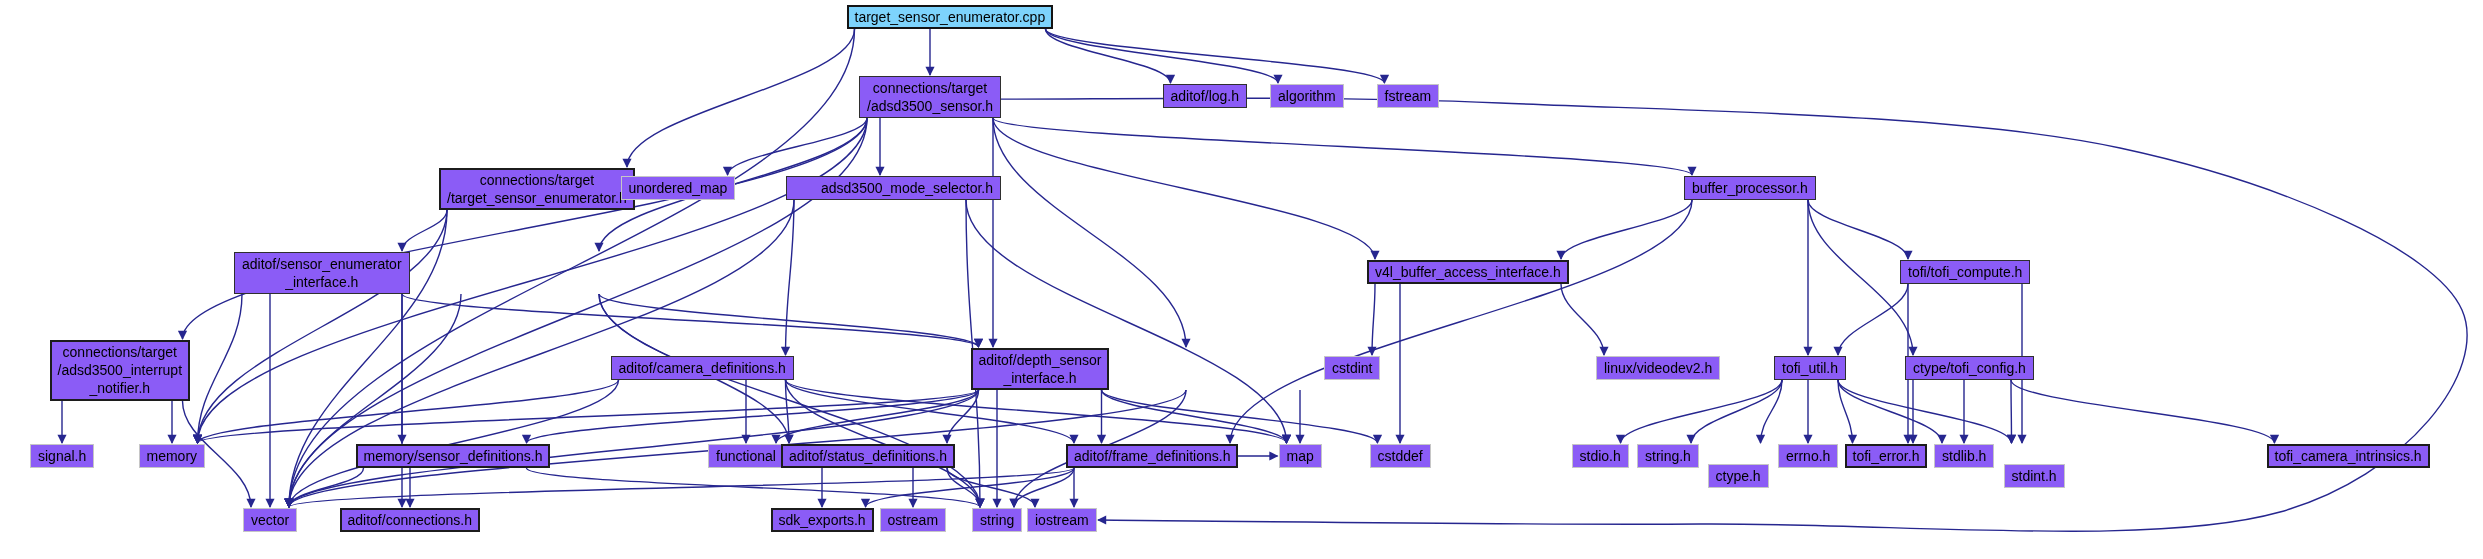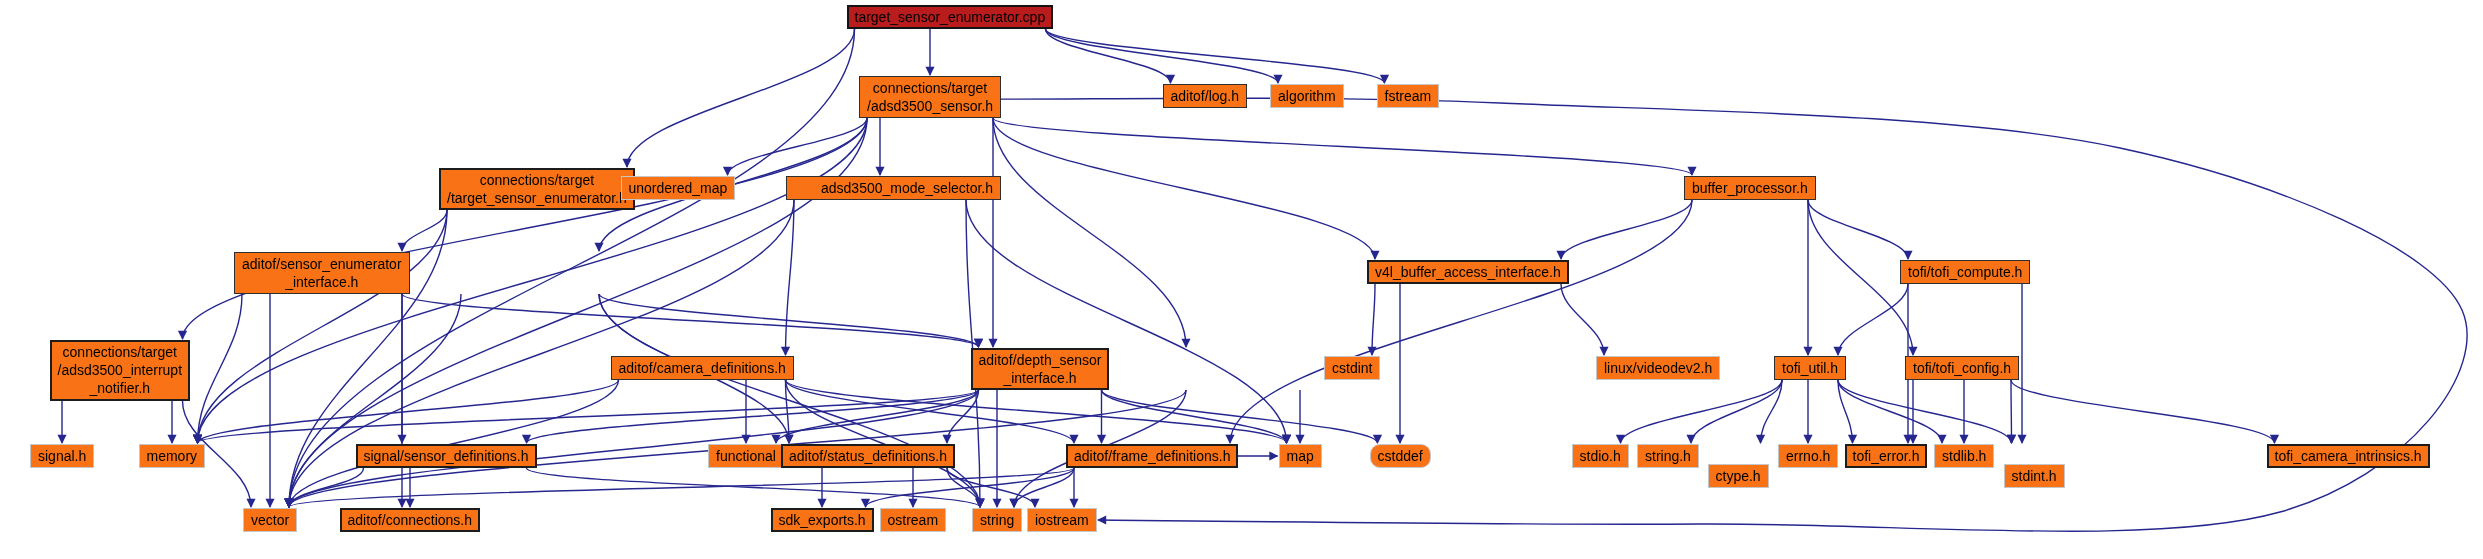--- a/index.html
+++ b/index.html
@@ -1,20 +1,20 @@
 <!DOCTYPE html>
 <html><head>
 <meta charset="utf-8">
 <style>
   html,body{margin:0;padding:0;background:#ffffff;}
   #stage{position:relative;width:2483px;height:559px;overflow:hidden;
          font-family:"Liberation Sans", sans-serif;}
   #edges{position:absolute;left:0;top:0;z-index:0;}
   .edge{fill:none;stroke-width:1.4;}
-  .node{position:absolute;z-index:1;background:#f97316;color:#000;
+  .node{position:absolute;z-index:1;background:#8b5cf6;color:#000;
         border:1px solid #9a9a9a;padding:2px 7px;text-align:center;
         white-space:pre-line;font-size:14px;line-height:1.3;}
   .node.std{border-color:#c6c6c6;}
   .node.doc{border-color:#2f2f2f;}
   .node.docbold{border:2px solid #1c1c1c;padding:1px 6px;}
   .node.root{border:2px solid #141414;padding:1px 6px;}
 </style>
 </head>
 <body>
 
@@ -108,21 +108,21 @@
       <path d="M822,468 C822,486 822,489 822,507" class="edge" stroke="#26268f" marker-end="url(#arrow)"></path>
       <path d="M913,468 C913,486 913,489 913,507" class="edge" stroke="#26268f" marker-end="url(#arrow)"></path>
       <path d="M947,468 C947,486 980,489 980,507" class="edge" stroke="#26268f" marker-end="url(#arrow)"></path>
       <path d="M947,468 C947,486 1035,489 1035,507" class="edge" stroke="#26268f" marker-end="url(#arrow)"></path>
       <path d="M1074,468 C1074,486 865.5,489 865.5,507" class="edge" stroke="#26268f" marker-end="url(#arrow)"></path>
       <path d="M1074,468 C1074,486 1014,489 1014,507" class="edge" stroke="#26268f" marker-end="url(#arrow)"></path>
       <path d="M1074,468 C1074,486 1074,489 1074,507" class="edge" stroke="#26268f" marker-end="url(#arrow)"></path>
       <path d="M1238,456 C1257.75,456 1257.75,456 1277.5,456" class="edge" stroke="#26268f" marker-end="url(#arrow)"></path>
       <path d="M1074,468 C1074,486 289,489 289,507" class="edge" stroke="#26268f" marker-end="url(#arrow)"></path>
     </svg>
-<div class="node root" style="background: #b91c1c; left: 846.5px; top: 5px;">target_sensor_enumerator.cpp</div>
+<div class="node root" style="background: #7dd3fc; left: 846.5px; top: 5px;">target_sensor_enumerator.cpp</div>
     <div class="node doc" style="left: 859px; top: 76px;">connections/target
 /adsd3500_sensor.h</div>
     <div class="node doc" style="left: 1162.5px; top: 84px;">aditof/log.h</div>
     <div class="node std" style="left: 1270px; top: 84px;">algorithm</div>
     <div class="node std" style="left: 1376.5px; top: 84px;">fstream</div>
     <div class="node docbold" style="left: 439px; top: 168px;">connections/target
 /target_sensor_enumerator.h</div>
     <div class="node std" style="left: 620.5px; top: 176px;">unordered_map</div>
     <div class="node doc" style="left: 786px; top: 176px; padding-left: 34px;">adsd3500_mode_selector.h</div>
     <div class="node doc" style="left: 1684px; top: 176px;">buffer_processor.h</div>
@@ -132,29 +132,29 @@
     <div class="node doc" style="left: 1900px; top: 260px;">tofi/tofi_compute.h</div>
     <div class="node docbold" style="left: 49.5px; top: 340px;">connections/target
 /adsd3500_interrupt
 _notifier.h</div>
     <div class="node doc" style="left: 610.5px; top: 356px;">aditof/camera_definitions.h</div>
     <div class="node docbold" style="left: 970.5px; top: 348px;">aditof/depth_sensor
 _interface.h</div>
     <div class="node std" style="left: 1324px; top: 356px;">cstdint</div>
     <div class="node std" style="left: 1596px; top: 356px;">linux/videodev2.h</div>
     <div class="node doc" style="left: 1774px; top: 356px;">tofi_util.h</div>
-    <div class="node doc" style="left: 1905px; top: 356px;">tofi/tofi_config.h</div>
+    <div class="node doc" style="left: 1905px; top: 356px;">ctype/tofi_config.h</div>
     <div class="node std" style="left: 30px; top: 444px;">signal.h</div>
     <div class="node std" style="left: 138.5px; top: 444px;">memory</div>
-    <div class="node docbold" style="left: 355.5px; top: 444px;">signal/sensor_definitions.h</div>
+    <div class="node docbold" style="left: 355.5px; top: 444px;">memory/sensor_definitions.h</div>
     <div class="node std" style="left: 708px; top: 444px;">functional</div>
     <div class="node docbold" style="left: 781px; top: 444px;">aditof/status_definitions.h</div>
     <div class="node docbold" style="left: 1066px; top: 444px;">aditof/frame_definitions.h</div>
     <div class="node std" style="left: 1278.5px; top: 444px;">map</div>
-    <div class="node std" style="left: 1369.5px; top: 444px; border-radius: 10px;">cstddef</div>
+    <div class="node std" style="left: 1369.5px; top: 444px;">cstddef</div>
     <div class="node std" style="left: 1571.5px; top: 444px;">stdio.h</div>
     <div class="node std" style="left: 1637px; top: 444px;">string.h</div>
     <div class="node std" style="left: 1707.5px; top: 464px;">ctype.h</div>
     <div class="node std" style="left: 1778px; top: 444px;">errno.h</div>
     <div class="node docbold" style="left: 1844.5px; top: 444px;">tofi_error.h</div>
     <div class="node std" style="left: 1934px; top: 444px;">stdlib.h</div>
     <div class="node std" style="left: 2003.5px; top: 464px;">stdint.h</div>
     <div class="node docbold" style="left: 2266.5px; top: 444px;">tofi_camera_intrinsics.h</div>
     <div class="node std" style="left: 243px; top: 508px;">vector</div>
     <div class="node docbold" style="left: 339.5px; top: 508px;">aditof/connections.h</div>

